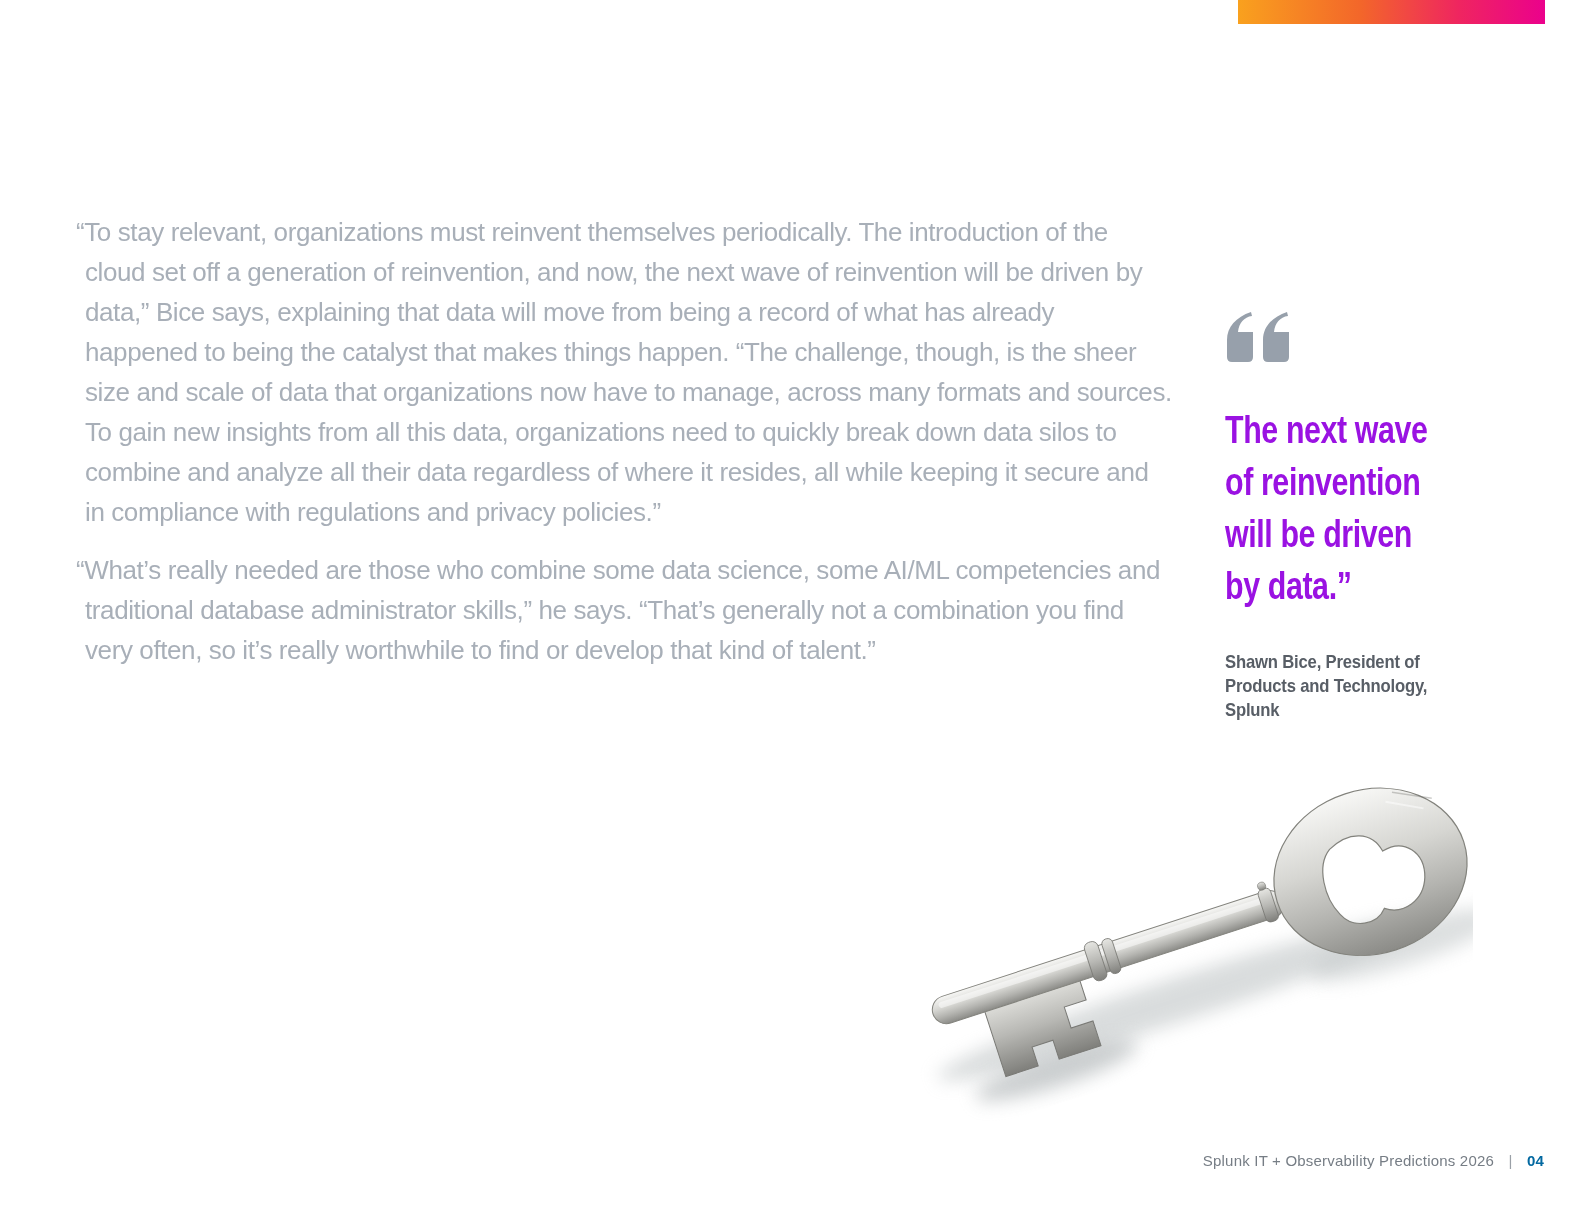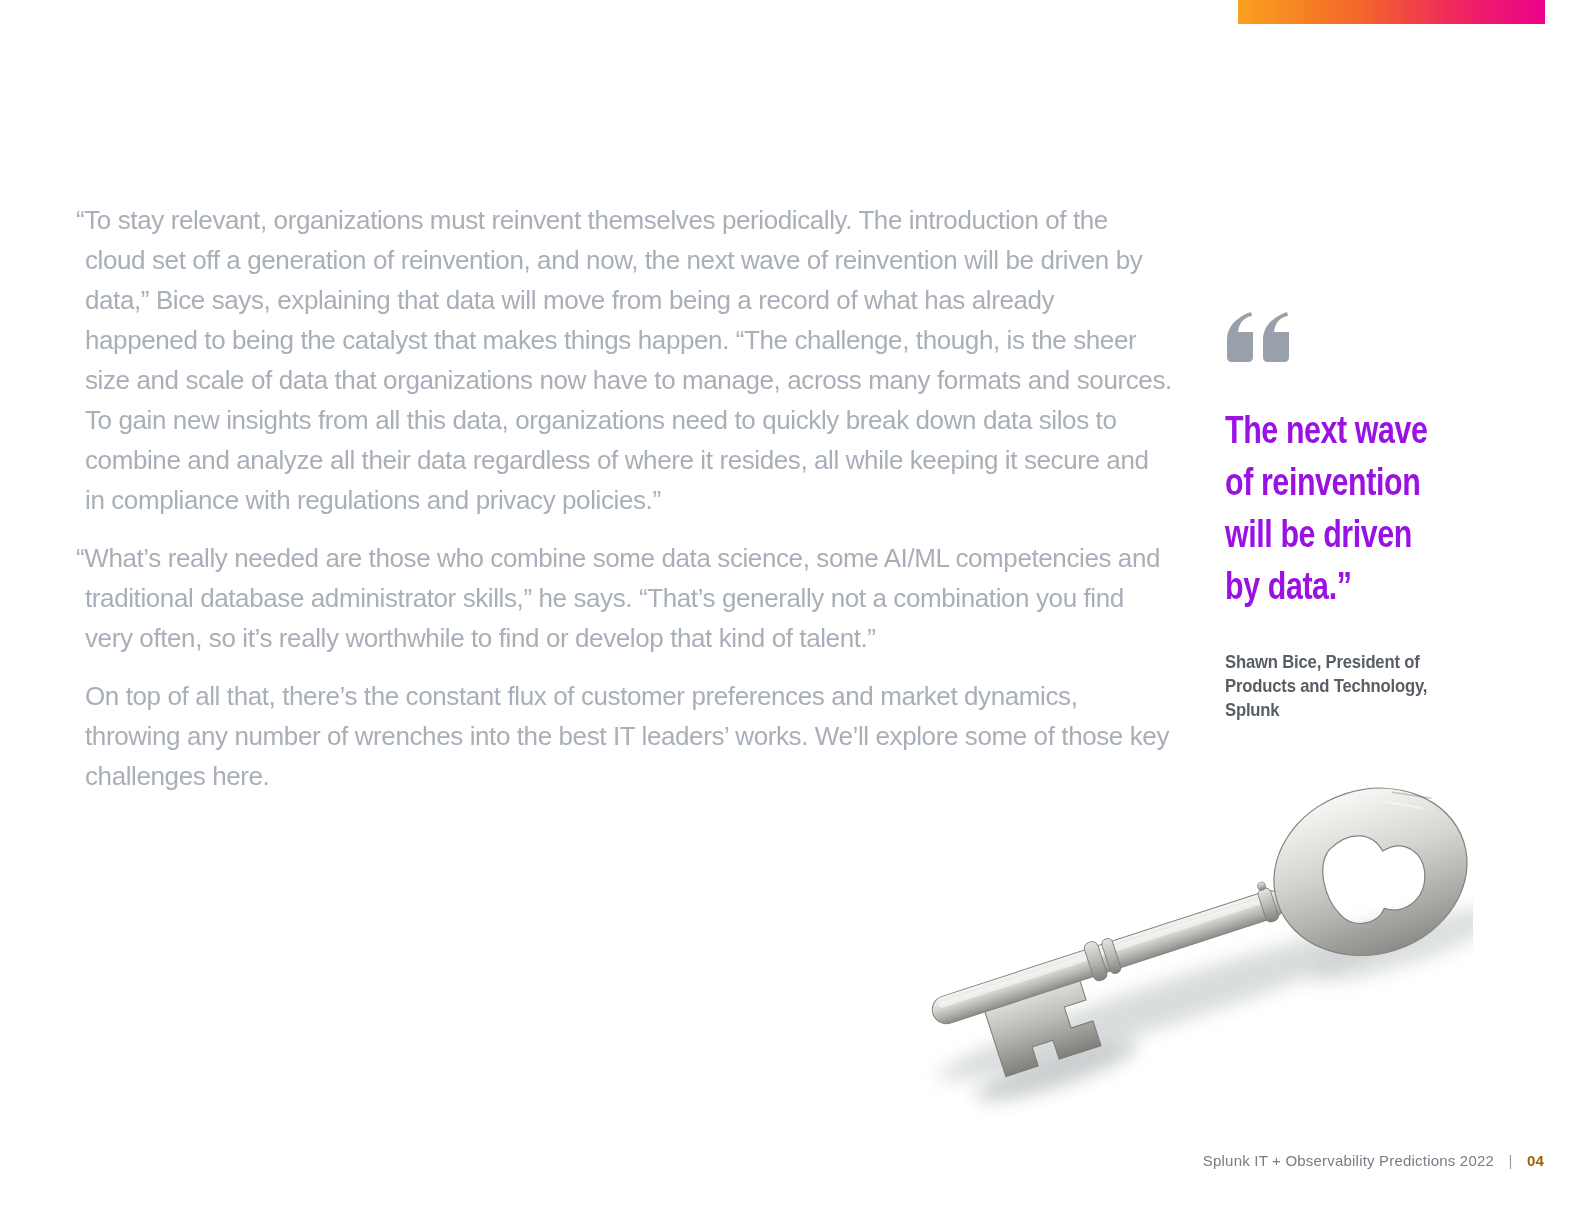--- a/index.html
+++ b/index.html
@@ -21,21 +21,21 @@
   .article {
     position: absolute;
     left: 85px; top: 196px;
     width: 1088px;
     color: #A8AFB8;
     font-size: 26px;
     line-height: 40px;
     letter-spacing: -0.4px;
     font-weight: 400;
   }
-  .article p { margin: 4px 0 18px 0; }
+  .article p { margin: 16px 0 18px 0; }
   .article p.hang-quote { text-indent: -9px; }
 
   .quote-icon {
     position: absolute;
     left: 1224px; top: 312px;
   }
 
   .pull-quote {
     position: absolute;
     left: 1225px; top: 404px;
@@ -69,31 +69,30 @@
   }
 
   .footer {
     position: absolute;
     top: 1152px; right: 40px;
     font-size: 15px;
     color: #767D85;
     letter-spacing: 0.2px;
   }
   .footer .sep { margin: 0 10px; color: #9AA0A7; }
-  .footer .page-num { font-weight: 700; color: #a16207; }
+  .footer .page-num { font-weight: 700; color: #0369a1; }
 </style>
 </head>
 <body>
 
 <div class="brand-bar"></div>
 
 <div class="article">
   <p class="hang-quote">“To stay relevant, organizations must reinvent themselves periodically. The introduction of the cloud set off a generation of reinvention, and now, the next wave of reinvention will be driven by data,” Bice says, explaining that data will move from being a record of what has already happened to being the catalyst that makes things happen. “The challenge, though, is the sheer size and scale of data that organizations now have to manage, across many formats and sources. To gain new insights from all this data, organizations need to quickly break down data silos to combine and analyze all their data regardless of where it resides, all while keeping it secure and in compliance with regulations and privacy policies.”</p>
   <p class="hang-quote">“What’s really needed are those who combine some data science, some AI/ML competencies and traditional database administrator skills,” he says. “That’s generally not a combination you find very often, so it’s really worthwhile to find or develop that kind of talent.”</p>
-  <p>On top of all that, there’s the constant flux of customer preferences and market dynamics, throwing any number of wrenches into the best IT leaders’ works. We’ll explore some of those key challenges here.</p>
 </div>
 
 <svg class="quote-icon" width="68" height="50" viewBox="0 0 68 50" aria-hidden="true">
   <path fill="#97A0AB" d="M27,0 C12,5 3,15 3,28 L3,45 Q3,50 8,50 L24,50 Q29,50 29,45 L29,20 L14,20 C15,11 20,5 28,4 Z"></path>
   <path fill="#97A0AB" d="M63,0 C48,5 39,15 39,28 L39,45 Q39,50 44,50 L60,50 Q65,50 65,45 L65,20 L50,20 C51,11 56,5 64,4 Z"></path>
 </svg>
 
 <div class="pull-quote">
   <div>The next wave</div>
   <div>of reinvention</div>
@@ -144,16 +143,16 @@
 
     <path fill-rule="evenodd" fill="url(#metal)" stroke="#82827C" stroke-width="1.2" d="M460,-82 C514,-82 558,-45 558,0 C558,45 514,82 460,82 C406,82 362,45 362,0 C362,-45 406,-82 460,-82 Z
              M428,-34 C452,-46 474,-38 478,-16 C502,-22 518,-2 510,22 C502,44 478,51 462,39 C450,53 426,49 418,31 C408,11 410,-22 428,-34 Z"></path>
 
     <path d="M496,-62 L530,-44" stroke="#FFFFFF" stroke-width="2" opacity="0.5"></path>
     <path d="M505,-69 L541,-51" stroke="#6F6F6B" stroke-width="1.5" opacity="0.35"></path>
   </g>
 </svg>
 
 <div class="footer">
-  <span>Splunk IT + Observability Predictions 2022</span>
+  <span>Splunk IT + Observability Predictions 2026</span>
   <span class="sep">|</span>
   <span class="page-num">04</span>
 </div>
 
 </body></html>

